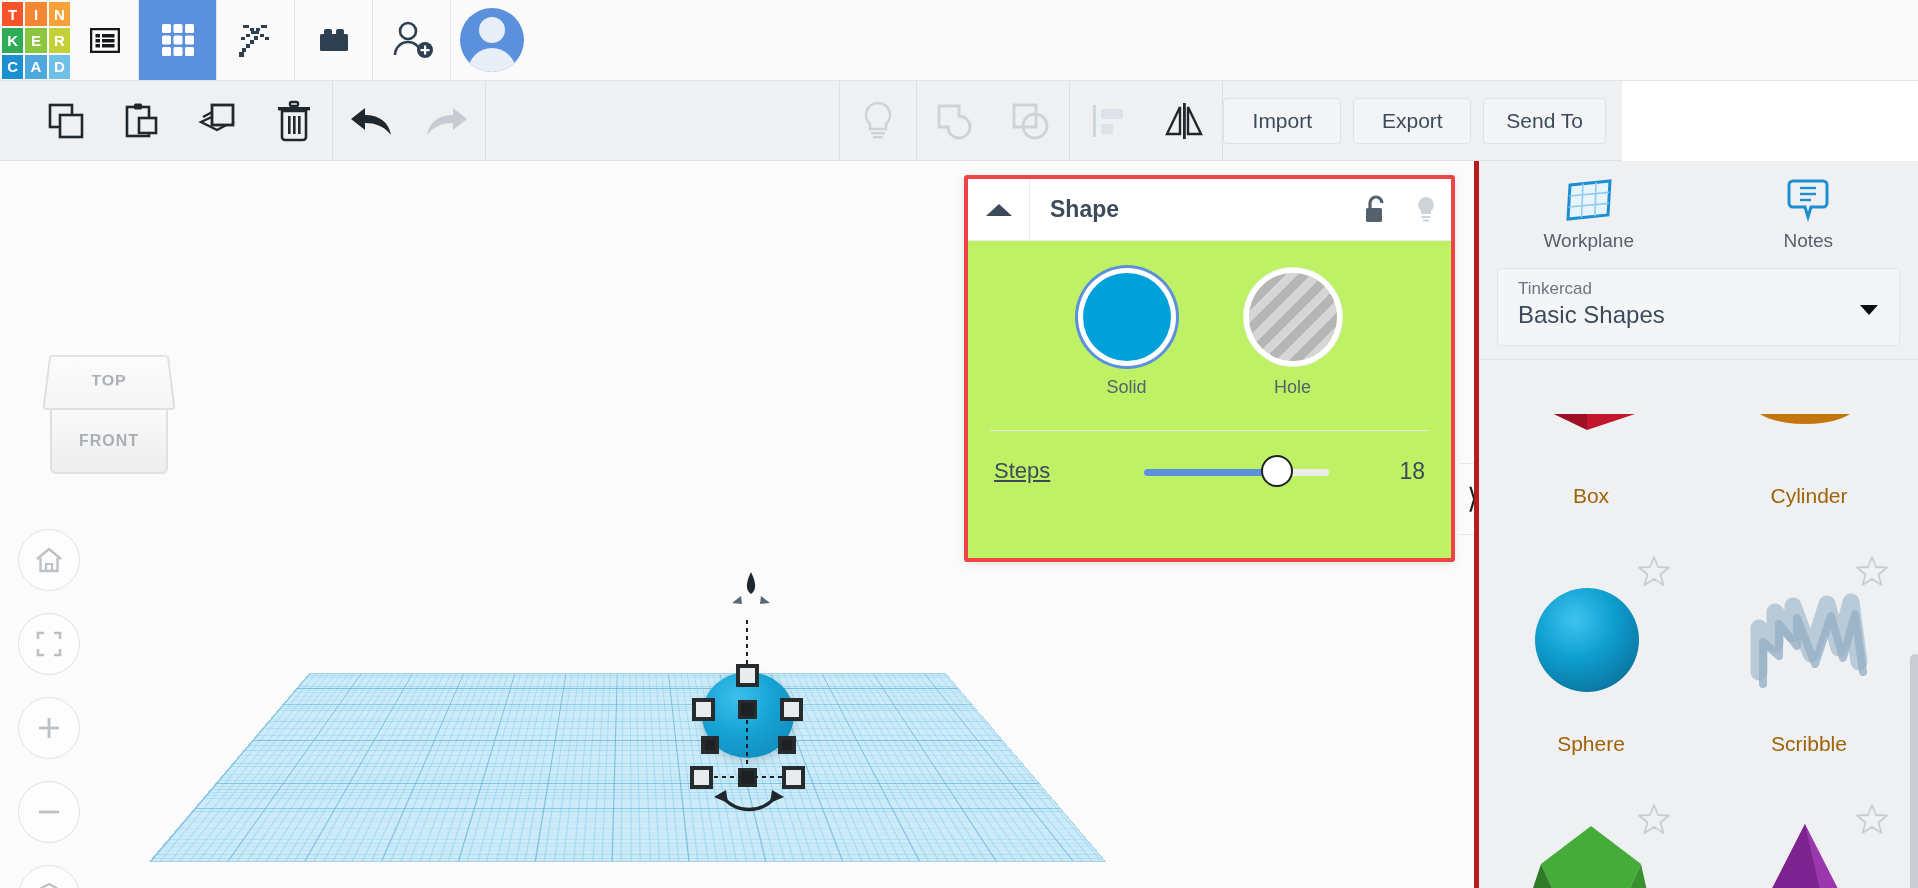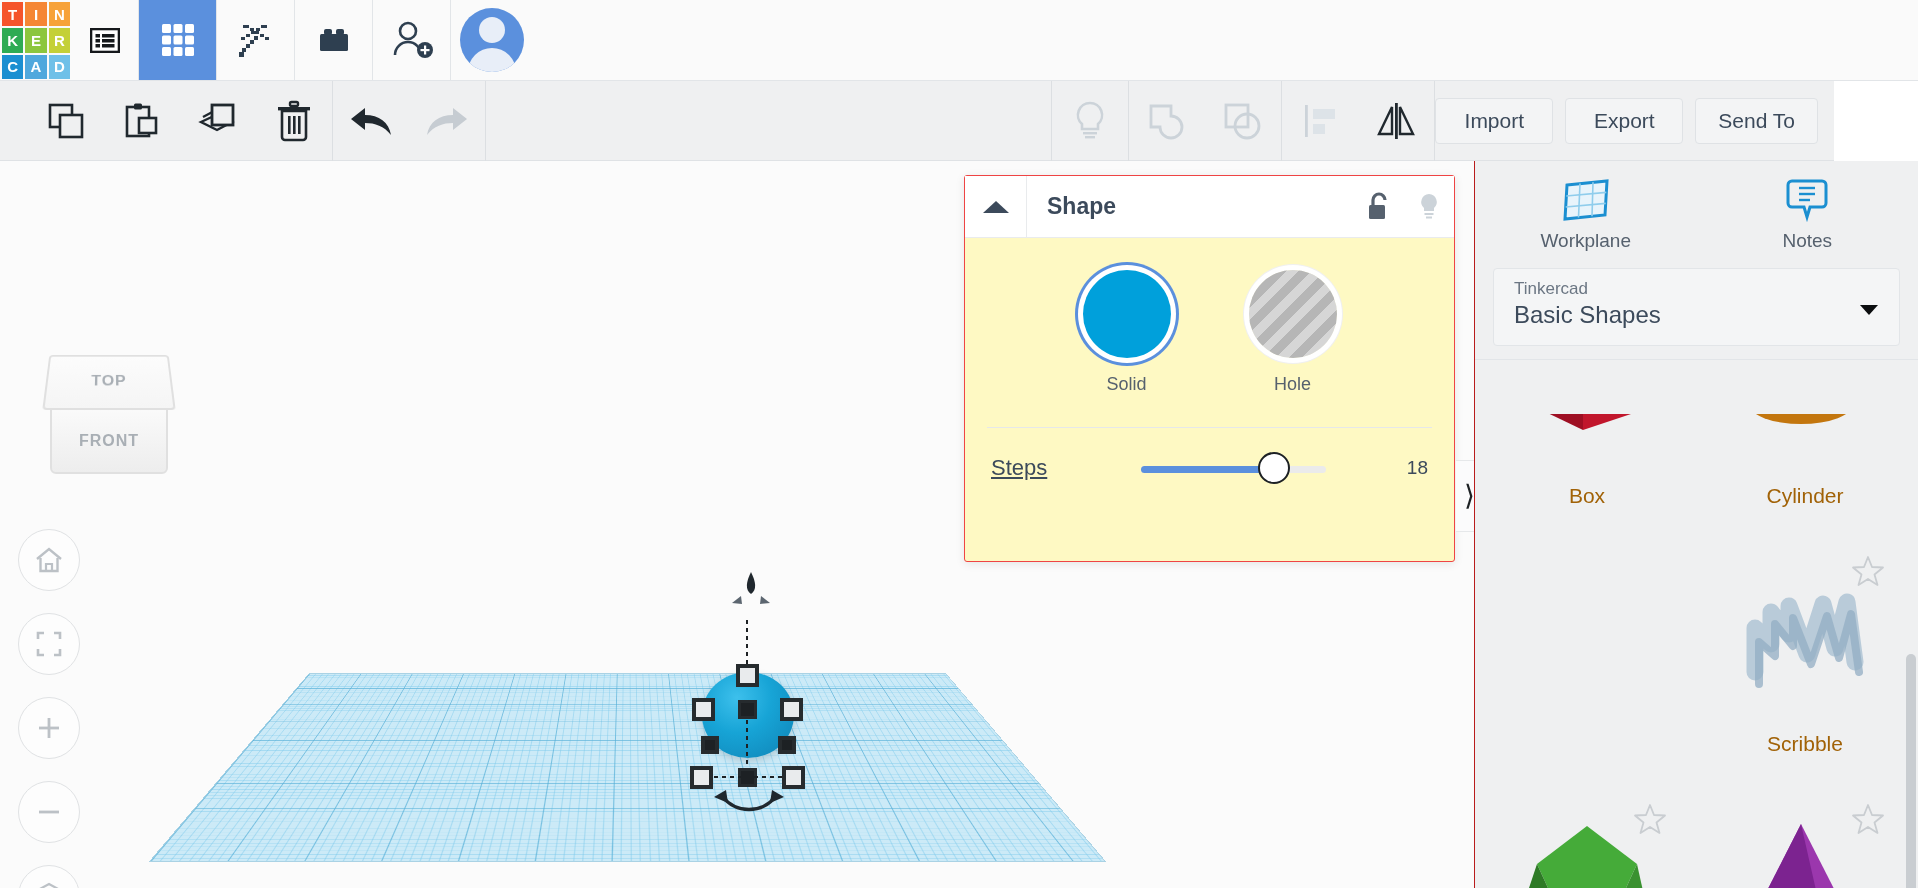--- a/index.html
+++ b/index.html
@@ -58,21 +58,21 @@
     width: 26px; height: 26px; border-radius: 50%; background: #e8eef8;
   }
   .avatar::after {
     content: ""; position: absolute; left: 50%; top: 40px;
     transform: translateX(-50%);
     width: 48px; height: 40px; border-radius: 24px 24px 0 0; background: #e8eef8;
   }
 
   
   .toolbar {
-    position: absolute; left: 0; top: 81px; width: 1834px; height: 80px;
+    position: absolute; left: 0; top: 81px; width: 1622px; height: 80px;
     background: #eff0f1; border-bottom: 1px solid #dfe2e5;
     display: flex; align-items: center; padding-left: 28px;
   }
   .tb-btn {
     width: 76px; height: 80px; display: flex; align-items: center; justify-content: center;
     cursor: pointer;
   }
   .tb-sep { width: 1px; height: 80px; background: #dcdfe2; flex: 0 0 auto; }
   .tb-spacer { flex: 1 1 auto; }
   .tb-actions { display: flex; align-items: center; gap: 12px; padding-right: 16px; }
@@ -142,21 +142,21 @@
   .hdl.dark { background: #1d2124; width: 19px; height: 19px; border-width: 3px; }
   .hdl.small { width: 18px; height: 18px; border-width: 4px; background: #1d2124; }
   .dashline { position: absolute; background: repeating-linear-gradient(to right,#1d2124 0 4px, transparent 4px 8px); height: 2px; }
   .dashvert { position: absolute; background: repeating-linear-gradient(to bottom,#1d2124 0 4px, transparent 4px 8px); width: 2px; }
   .height-arrow { position: absolute; left: 48px; top: -6px; }
   .rot-arrow { position: absolute; left: 28px; top: 212px; }
 
   
   .inspector {
     position: absolute; left: 964px; top: 175px; width: 491px; height: 387px;
-    background: #fef9c3; border: 1px solid #ef4444; border-radius: 3px;
+    background: #bef264; border: 4px solid #ef4444; border-radius: 3px;
     box-shadow: 0 2px 10px rgba(0,0,0,.09);
   }
   .insp-head {
     height: 62px; display: flex; align-items: center;
     background: #ffffff; border-bottom: 1px solid #e9ebed;
   }
   .insp-collapse {
     width: 62px; height: 61px; display: flex; align-items: center; justify-content: center;
     border-right: 1px solid #e9ebed; cursor: pointer;
   }
@@ -180,32 +180,32 @@
     display: flex; align-items: center; height: 80px; padding: 0 26px;
   }
   .steps-label { font-size: 22px; color: #3c4a5b; width: 150px; text-decoration: underline; }
   .slider { position: relative; width: 185px; height: 8px; flex: 0 0 auto; }
   .slider-track { position: absolute; left: 0; top: 2px; width: 185px; height: 7px; background: #ebebeb; border-radius: 4px; }
   .slider-fill { position: absolute; left: 0; top: 2px; width: 125px; height: 7px; background: #5b90dd; border-radius: 4px; }
   .slider-thumb {
     position: absolute; left: 116px; top: -12px; width: 32px; height: 32px;
     border-radius: 50%; background: #ffffff; border: 2px solid #1d2124; cursor: pointer;
   }
-  .steps-value { margin-left: auto; font-size: 19px; color: #3c4a5b; }
+  .steps-value { margin-left: auto; font-size: 23px; color: #3c4a5b; }
   .insp-expand {
     position: absolute; left: 491px; top: 284px; width: 28px; height: 72px;
     background: #fbfbfc; border: 1px solid #e6e8ea; border-left: none;
     display: flex; align-items: center; justify-content: center;
     font-size: 28px; color: #1d2124; cursor: pointer; line-height: 1;
   }
 
   
   .rightpanel {
     position: absolute; left: 1474px; top: 161px; width: 444px; height: 727px;
-    background: #eff0f1; border-left: 1px solid #b91c1c;
+    background: #eff0f1; border-left: 5px solid #b91c1c;
   }
   .tool-row { display: flex; padding: 14px 0 10px 0; }
   .tool-item {
     flex: 1 1 0; display: flex; flex-direction: column; align-items: center; gap: 7px;
     cursor: pointer;
   }
   .tool-label { font-size: 19px; color: #56616e; }
   .lib-select {
     margin: 6px 18px 0 18px; height: 78px;
     background: #f4f5f6; border: 1px solid #e2e5e8; border-radius: 4px;
@@ -582,20 +582,38 @@
         <div class="shape-thumb">
           <svg width="200" height="190" viewBox="0 0 200 190">
             <ellipse cx="96" cy="52" rx="52" ry="20" fill="#f0a334"></ellipse>
             <rect x="44" y="52" width="104" height="58" fill="#e08c18"></rect>
             <ellipse cx="96" cy="110" rx="52" ry="20" fill="#c3760e"></ellipse>
           </svg>
         </div>
         <div class="shape-name">Cylinder</div>
       </div>
 
+      <div class="shape-cell" style="left:12px; top:128px;">
+        <div class="shape-thumb">
+          <svg width="200" height="190" viewBox="0 0 200 190">
+            <defs>
+              <radialGradient id="sphGrad" cx="38%" cy="30%" r="72%">
+                <stop offset="0%" stop-color="#3fc3ef"></stop>
+                <stop offset="52%" stop-color="#0e9fd1"></stop>
+                <stop offset="100%" stop-color="#0b78a4"></stop>
+              </radialGradient>
+            </defs>
+            <circle cx="96" cy="98" r="52" fill="url(#sphGrad)"></circle>
+          </svg>
+          <svg class="fav-star" width="34" height="34" viewBox="0 0 34 34">
+            <path d="M17 3 L21 13 L32 13.5 L23.5 20.5 L26.5 31 L17 25 L7.5 31 L10.5 20.5 L2 13.5 L13 13 Z" fill="none" stroke="#c9cdd1" stroke-width="1.8" stroke-linejoin="round"></path>
+          </svg>
+        </div>
+        <div class="shape-name">Sphere</div>
+      </div>
       <div class="shape-cell" style="left:230px; top:128px;">
         <div class="shape-thumb">
           <svg width="200" height="190" viewBox="0 0 200 190">
             <g fill="none" stroke="#b9cbd9" stroke-width="17" stroke-linecap="round" stroke-linejoin="round">
               <path d="M50 130 L50 86 L66 102 L66 70 L84 92 L84 64 L102 112 L118 62 L130 106 L142 60 L150 120"></path>
             </g>
             <g fill="none" stroke="#93aec3" stroke-width="8" stroke-linecap="round" stroke-linejoin="round" opacity=".75">
               <path d="M54 142 L54 100 L70 114 L70 82 L88 104 L88 76 L106 122 L122 74 L134 116 L146 72 L154 130"></path>
             </g>
           </svg>

